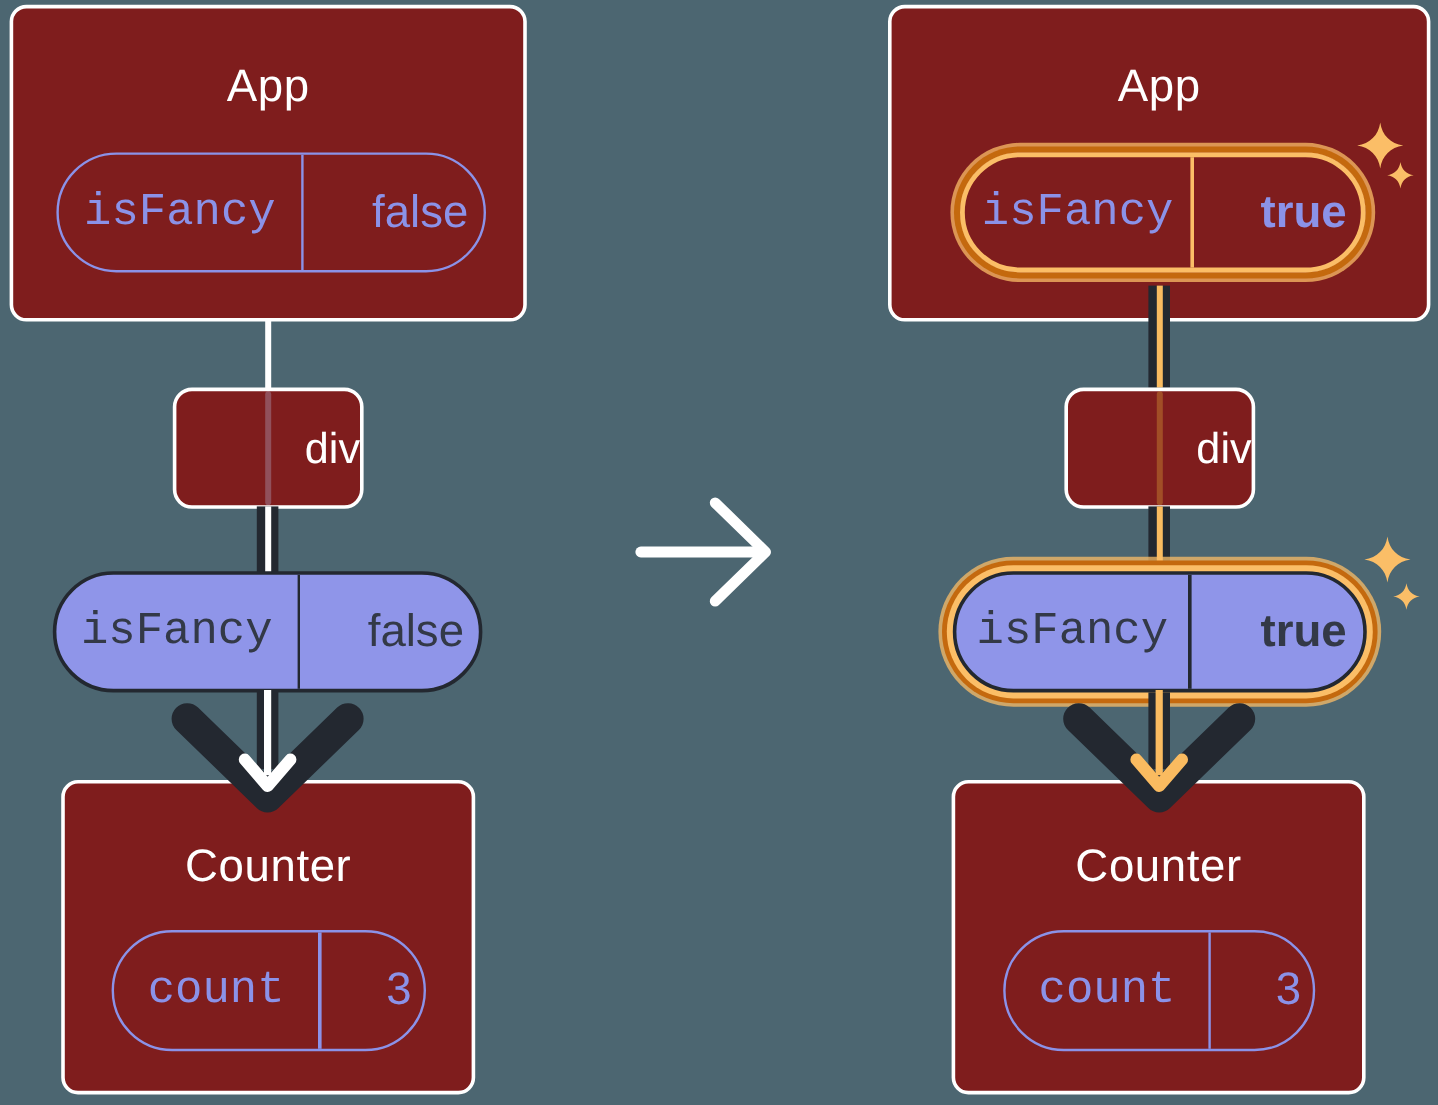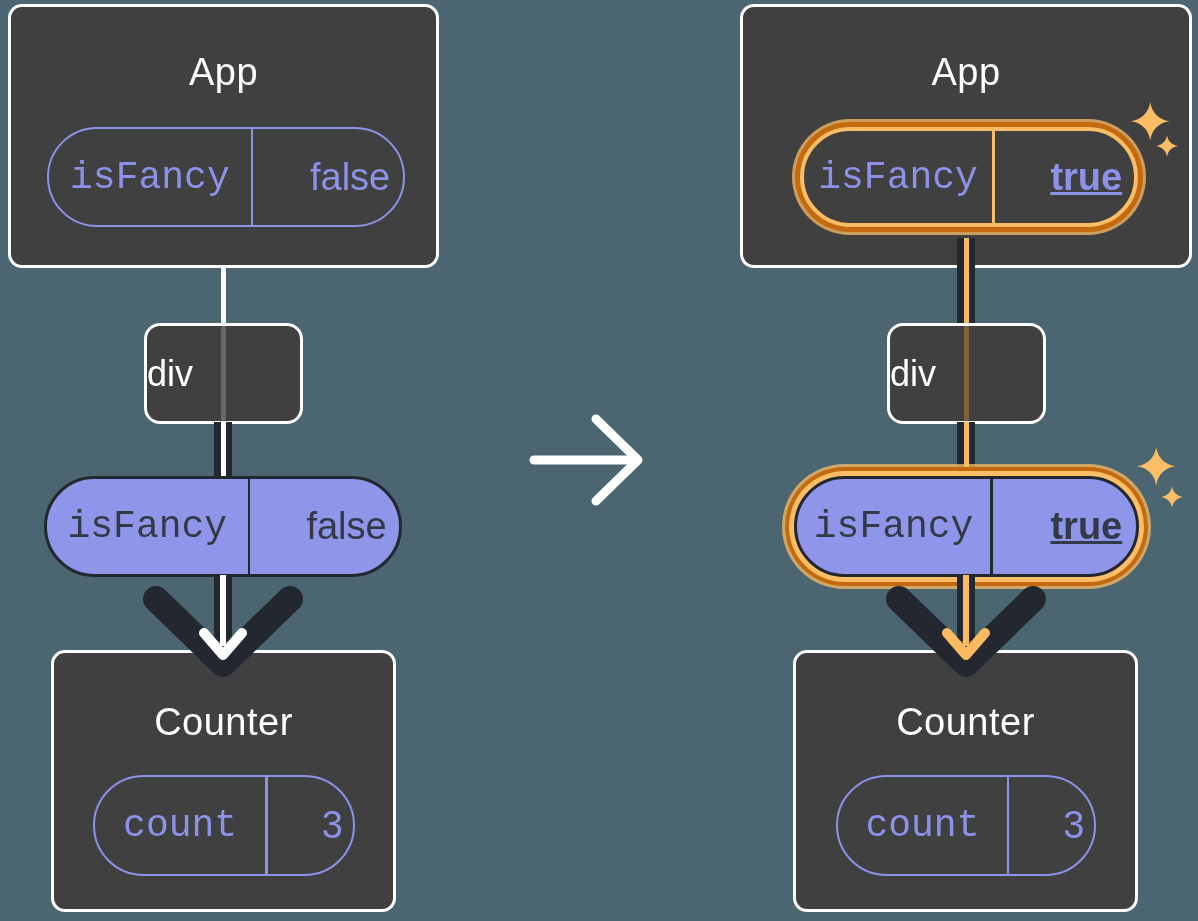--- a/index.html
+++ b/index.html
@@ -2,46 +2,46 @@
 <html><head>
 <meta charset="utf-8">
 <style>
   html,body{margin:0;padding:0;background:#4C6671;}
   #stage{
     position:relative;width:1198px;height:921px;background:#4C6671;overflow:hidden;
     font-family:"Liberation Sans",sans-serif;
   }
   
   .card{
-    position:absolute;background:#404040;border:3px solid #FFFFFF;
+    position:absolute;background:#7f1d1d;border:3px solid #FFFFFF;
     border-radius:16px;box-sizing:border-box;
   }
   .card-title{
     position:absolute;left:0;width:100%;text-align:center;
     color:#FFFFFF;font-size:38px;font-weight:500;letter-spacing:.5px;
   }
   .div-node{
-    display:flex;align-items:center;justify-content:flex-start;
+    display:flex;align-items:center;justify-content:flex-end;
     color:#FFFFFF;font-size:36px;font-weight:500;
   }
   
   .ghost-line{position:absolute;top:0;bottom:0;width:5px;left:50%;margin-left:-2.5px;border-radius:3px;}
   .ghost-white{background:rgba(190,200,235,.30);}
   .ghost-orange{background:rgba(205,140,50,.45);}
   
   .pill{
     position:absolute;display:flex;align-items:stretch;border-radius:60px;
     box-sizing:border-box;font-size:38px;
   }
   .pill .cell{display:flex;align-items:center;justify-content:center;}
   .pill .cell.k{flex:0 0 57%;font-family:Liberation Mono, monospace;}
   .pill .cell.v{flex:1;margin-left:44px;}
   .pill.wide-key .cell.k{flex:0 0 66%;}
   .pill .sep{width:2.5px;align-self:stretch;}
-  .bold{font-weight:700;text-decoration:underline;}
+  .bold{font-weight:700;}
   .outline-pill{border:2.5px solid #8B92E8;color:#8B92E8;background:transparent;}
   .outline-pill .sep{background:#8B92E8;}
   .solid-pill{background:#8F95E9;border:3px solid #232830;color:#333947;}
   .solid-pill .sep{background:#232830;}
   
   .hl-dark{
     border:4px solid #FBBE67;color:#8B92E8;
     box-shadow:0 0 0 5px #C4690E,0 0 0 8px rgba(251,190,103,.75);
   }
   .hl-dark .sep{background:#FBBE67;}

